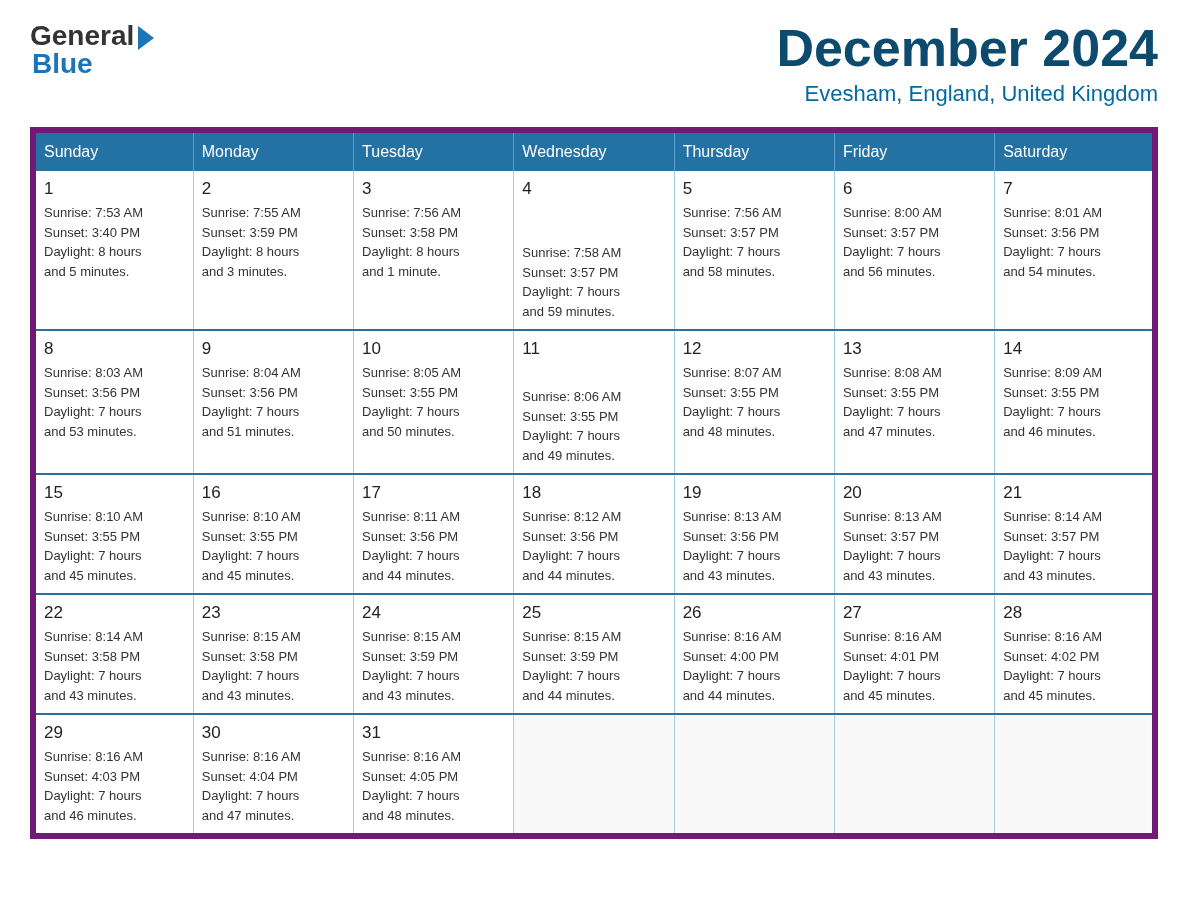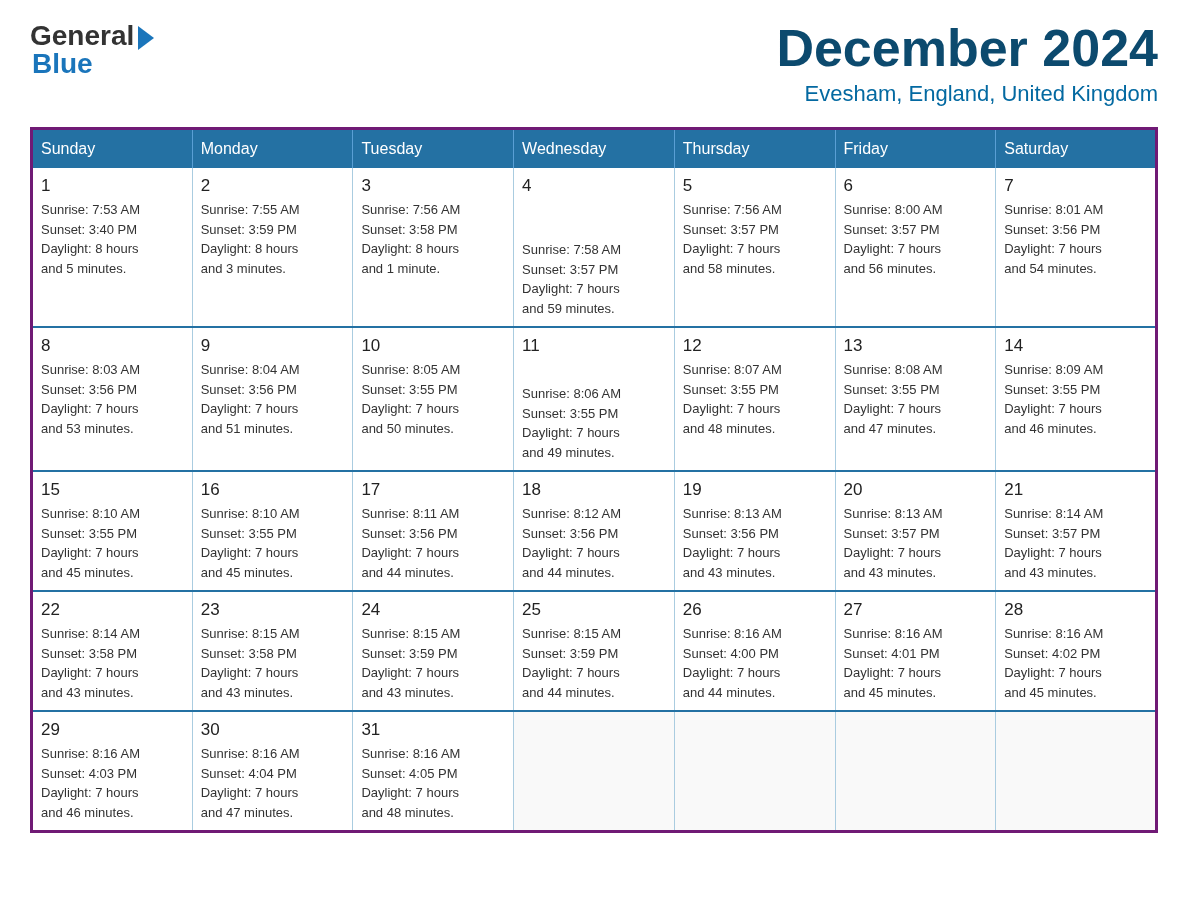--- a/index.html
+++ b/index.html
@@ -56,21 +56,21 @@
       line-height: 1.1;
     }
     .subtitle {
       font-size: 22px;
       color: #0369a1;
       margin-top: 4px;
     }
     .calendar {
       width: 100%;
       border-collapse: collapse;
-      border: 3px solid #701a75;
+      border: 6px solid #701a75;
     }
     .calendar th {
       background-color: #2471a3;
       color: white;
       padding: 10px 8px;
       text-align: left;
       font-size: 16px;
       font-weight: normal;
       border-right: 1px solid #5a9fd4;
     }

